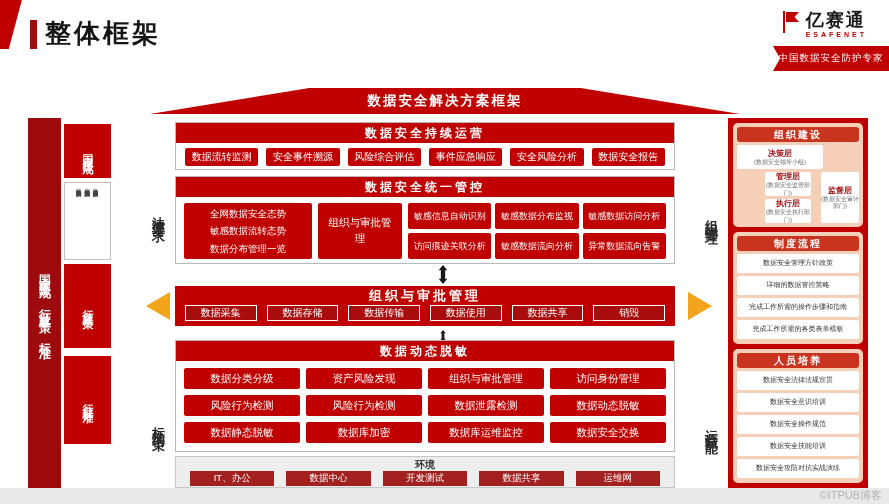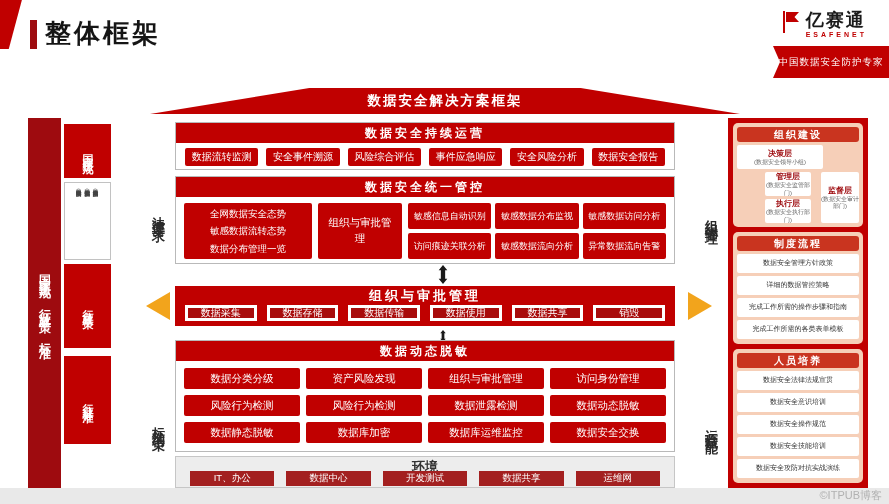--- a/index.html
+++ b/index.html
@@ -17,21 +17,21 @@
   .flexc{display:flex;align-items:center;justify-content:center;}
   .vtext{writing-mode:vertical-rl;text-orientation:upright;}
 
   
   .corner-accent{left:-10px;top:-5px;width:26px;height:54px;background:var(--red);transform:skewX(-15deg);}
   .title-accent{left:30px;top:20px;width:7px;height:29px;background:var(--dred);}
   .page-title{left:45px;top:16px;font-size:26px;font-weight:800;color:#151515;letter-spacing:3px;}
   .brand{right:22px;top:10px;display:flex;align-items:flex-start;gap:5px;}
   .brand-name{font-size:18px;font-weight:800;color:#1a1a1a;letter-spacing:2px;line-height:20px;}
   .brand-sub{font-size:7px;color:var(--red);letter-spacing:3px;font-weight:bold;margin-top:1px;}
-  .ribbon{right:0;top:46px;width:116px;height:32px;background:var(--red);color:#fff;font-size:9.5px;
+  .ribbon{right:0;top:46px;width:116px;height:25px;background:var(--red);color:#fff;font-size:9.5px;
     letter-spacing:1px;display:flex;align-items:center;justify-content:center;
     clip-path:polygon(0 0,100% 0,100% 100%,0 100%,7px 50%);}
 
   
   .roof{left:150px;top:88px;width:590px;height:26px;background:var(--red);
     clip-path:polygon(27% 0,73% 0,100% 100%,0 100%);color:#fff;font-weight:bold;
     font-size:13.5px;letter-spacing:2px;}
 
   
   .pillar{left:28px;top:118px;width:33px;height:370px;background:var(--dred);color:#fff;
@@ -56,28 +56,28 @@
   .approval{width:84px;background:var(--red);color:#fff;font-size:10.5px;text-align:center;
     display:flex;align-items:center;justify-content:center;padding:0 10px;line-height:1.5;border-radius:2px;}
   .ctl-grid{flex:1;display:flex;flex-wrap:wrap;gap:4px;}
   .ctl-grid .cell{flex:0 0 calc(33.333% - 2.7px);height:26px;background:var(--red);color:#fff;
     font-size:9px;display:flex;align-items:center;justify-content:center;white-space:nowrap;border-radius:2px;}
 
   .lifecycle{left:175px;top:286px;width:500px;height:40px;background:var(--red);}
   .lc-title{height:17px;color:#fff;font-weight:bold;font-size:13px;letter-spacing:3px;
     display:flex;align-items:center;justify-content:center;padding-top:3px;}
   .lc-row{display:flex;gap:10px;padding:2px 10px 0 10px;}
-  .stage-btn{flex:1;height:16px;background:var(--stage);border:3px solid #ffffff;color:#fff;font-size:10px;
+  .stage-btn{flex:1;height:16px;background:var(--stage);border:1px solid #ffffff;color:#fff;font-size:10px;
     display:flex;align-items:center;justify-content:center;white-space:nowrap;}
 
   .cap-grid{display:flex;flex-wrap:wrap;gap:6px;padding:7px 8px;}
   .cap-grid .red-btn{flex:0 0 calc(25% - 4.5px);height:21px;font-size:10.5px;}
 
   .env{left:175px;top:456px;width:500px;height:32px;background:#ededed;border:1px solid #c6c6c6;}
-  .env-title{font-size:13px;font-weight:bold;color:#333;text-align:center;padding-top:1px;height:13px;}
+  .env-title{font-size:10px;font-weight:bold;color:#333;text-align:center;padding-top:1px;height:13px;}
   .env-row{display:flex;gap:12px;padding:1px 14px;}
   .env-btn{flex:1;height:15px;background:#a32020;color:#fff;font-size:9.5px;
     display:flex;align-items:center;justify-content:center;}
 
   .yarrow{width:24px;height:28px;background:var(--yellow);}
   .yarrow.left{clip-path:polygon(100% 0,100% 100%,0 50%);}
   .yarrow.right{clip-path:polygon(0 0,0 100%,100% 50%);}
 
   
   .rgroup{left:728px;top:118px;width:140px;height:370px;background:var(--red);padding:5px;

